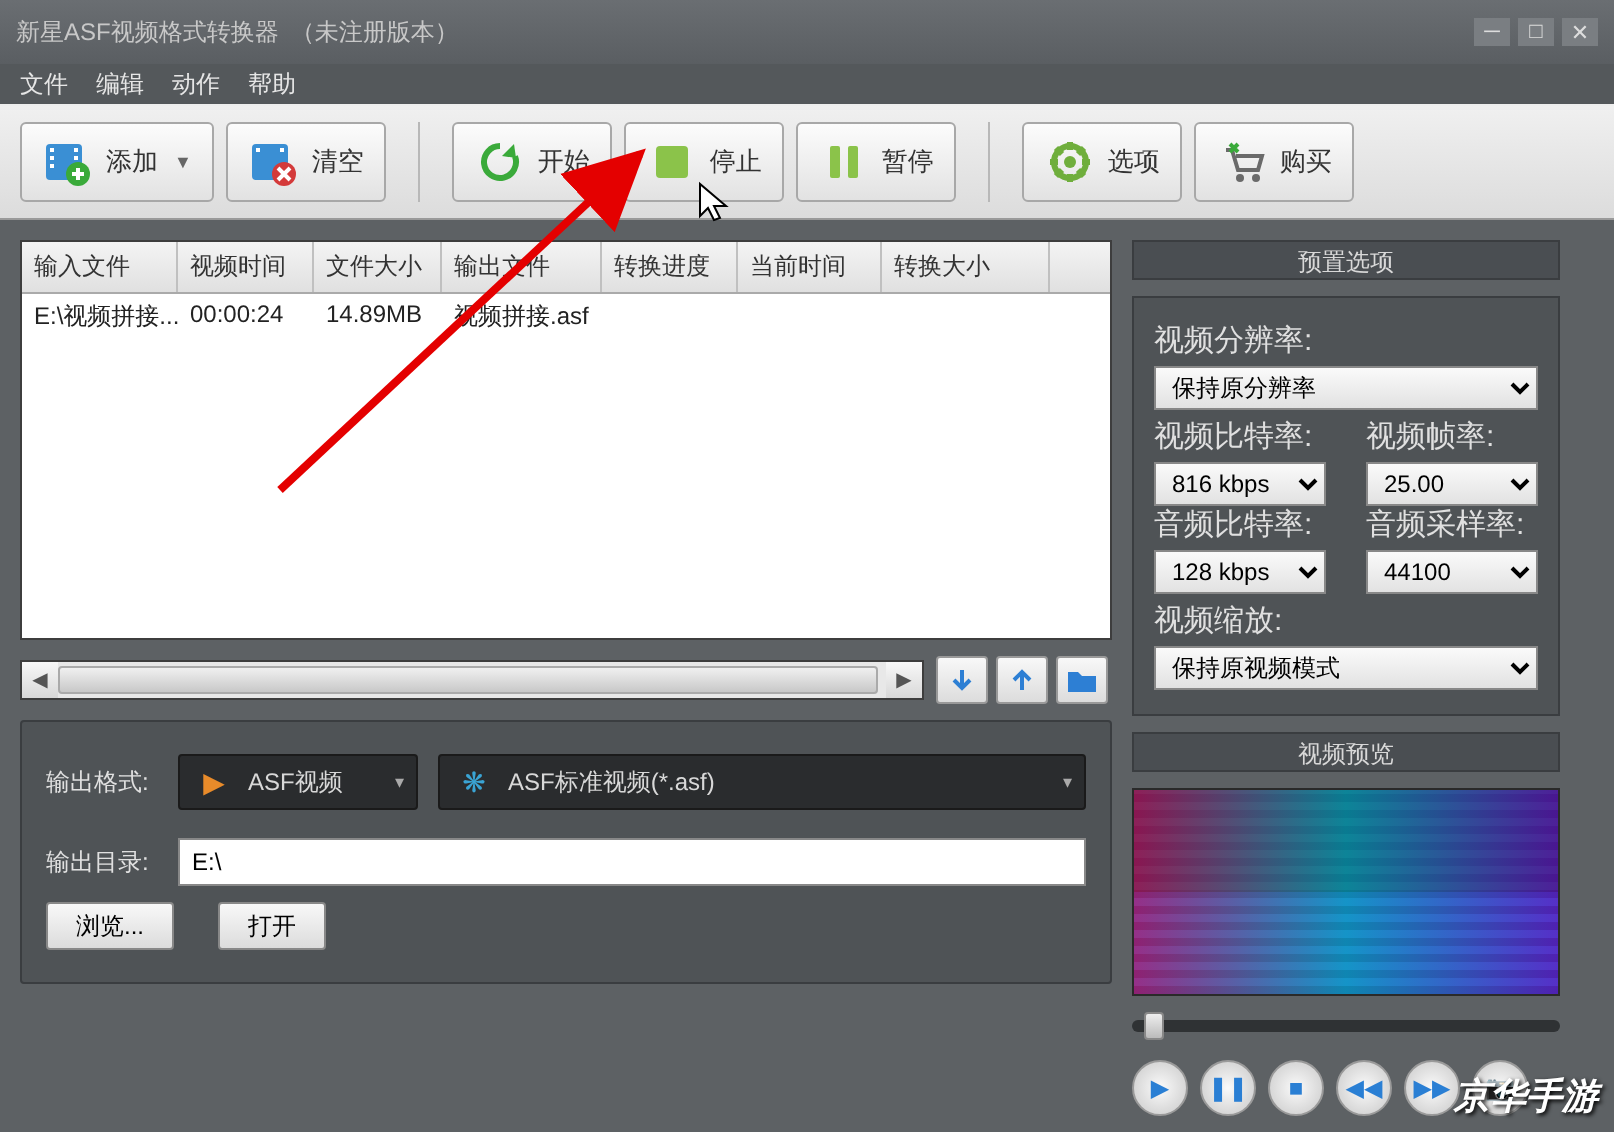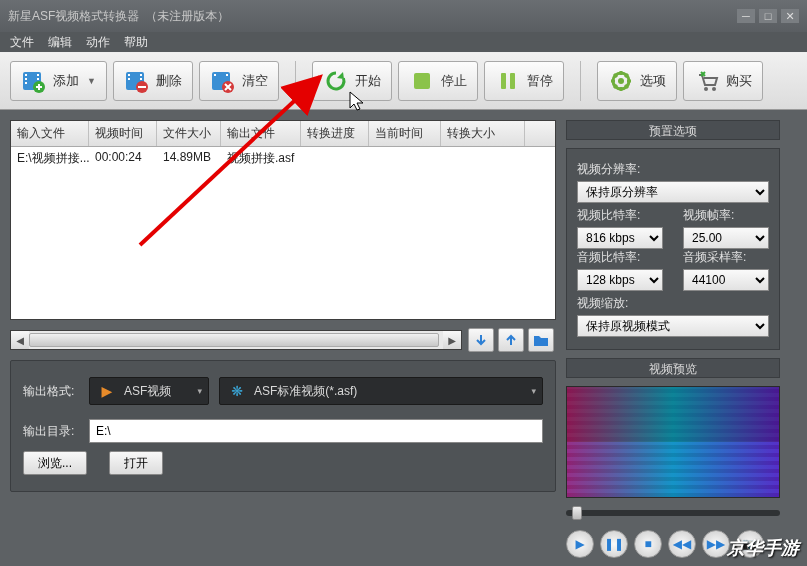--- a/index.html
+++ b/index.html
@@ -41,21 +41,21 @@
 .field-label { color: #e0e0e0; font-size: 12px; width: 56px; }
 .fmt-box { height: 28px; background: #2a2c2e; border: 1px solid #1a1a1a; display: flex; align-items: center; padding: 0 6px; gap: 6px; color: #d8d8d8; border-radius: 2px; }
 .fmt-box.main { flex: 1; }
 .fmt-icon { width: 22px; height: 22px; display: flex; align-items: center; justify-content: center; font-size: 14px; }
 .tinput { flex: 1; height: 24px; background: #fff; border: 1px solid #888; padding: 0 6px; font-size: 12px; }
 .btn { height: 24px; padding: 0 14px; background: linear-gradient(#f8f8f8,#dcdcdc); border: 1px solid #888; border-radius: 2px; cursor: pointer; font-size: 12px; }
 
 .section-title { height: 20px; background: #4a4e52; color: #d8d8d8; text-align: center; line-height: 20px; font-size: 12px; border: 1px solid #3a3d40; }
 .opt-panel { background: #4f5356; border: 1px solid #3a3d40; padding: 8px 10px; }
 .opt-row { margin: 4px 0; }
-.opt-label { color: #e0e0e0; font-size: 12px; margin-bottom: 3px; display: block; }
+.opt-label { color: #e0e0e0; font-size: 15px; margin-bottom: 3px; display: block; }
 .sel { height: 22px; background: linear-gradient(#fafafa,#e2e2e2); border: 1px solid #888; padding: 0 4px; font-size: 12px; }
 .sel.full { width: 100%; }
 .opt-cols { display: flex; gap: 20px; }
 .opt-cols > div { flex: 1; }
 
 .preview { background: #000; border: 1px solid #2a2a2a; height: 120px; position: relative; overflow: hidden; }
 .pv-img { position: absolute; inset: 0; background:
   linear-gradient(90deg, rgba(255,0,128,.5), rgba(0,200,255,.5), rgba(128,0,255,.5)),
   repeating-linear-gradient(0deg, rgba(0,0,0,.3) 0 4px, transparent 4px 8px),
   linear-gradient(#1a4030 0 50%, #2a6090 50% 100%);
@@ -103,34 +103,20 @@
           <rect x="4" y="14" width="2" height="2" fill="#fff"></rect>
           <rect x="16" y="6" width="2" height="2" fill="#fff"></rect>
           <rect x="16" y="10" width="2" height="2" fill="#fff"></rect>
           <rect x="16" y="14" width="2" height="2" fill="#fff"></rect>
           <circle cx="18" cy="19" r="6" fill="#3aaa3a"></circle>
           <path d="M18 16v6M15 19h6" stroke="#fff" stroke-width="2"></path>
         </svg>
       </span>
     <span>添加</span>
       <span class="dd">▼</span>
-  </div>
-  <div class="tbtn">
-    <span class="micon">
-        <svg width="26" height="26">
-          <rect x="2" y="4" width="18" height="18" fill="#3a8fd4" rx="2"></rect>
-          <rect x="4" y="6" width="2" height="2" fill="#fff"></rect>
-          <rect x="4" y="10" width="2" height="2" fill="#fff"></rect>
-          <rect x="16" y="6" width="2" height="2" fill="#fff"></rect>
-          <rect x="16" y="10" width="2" height="2" fill="#fff"></rect>
-          <circle cx="18" cy="19" r="6" fill="#d43a3a"></circle>
-          <rect x="14" y="18" width="8" height="2" fill="#fff"></rect>
-        </svg>
-      </span>
-    <span>删除</span>
   </div>
   <div class="tbtn">
     <span class="micon">
         <svg width="26" height="26">
           <rect x="2" y="4" width="18" height="18" fill="#3a8fd4" rx="2"></rect>
           <rect x="4" y="6" width="2" height="2" fill="#fff"></rect>
           <rect x="16" y="6" width="2" height="2" fill="#fff"></rect>
           <circle cx="18" cy="19" r="6" fill="#d43a3a"></circle>
           <path d="M15 16l6 6M21 16l-6 6" stroke="#fff" stroke-width="2"></path>
         </svg>

